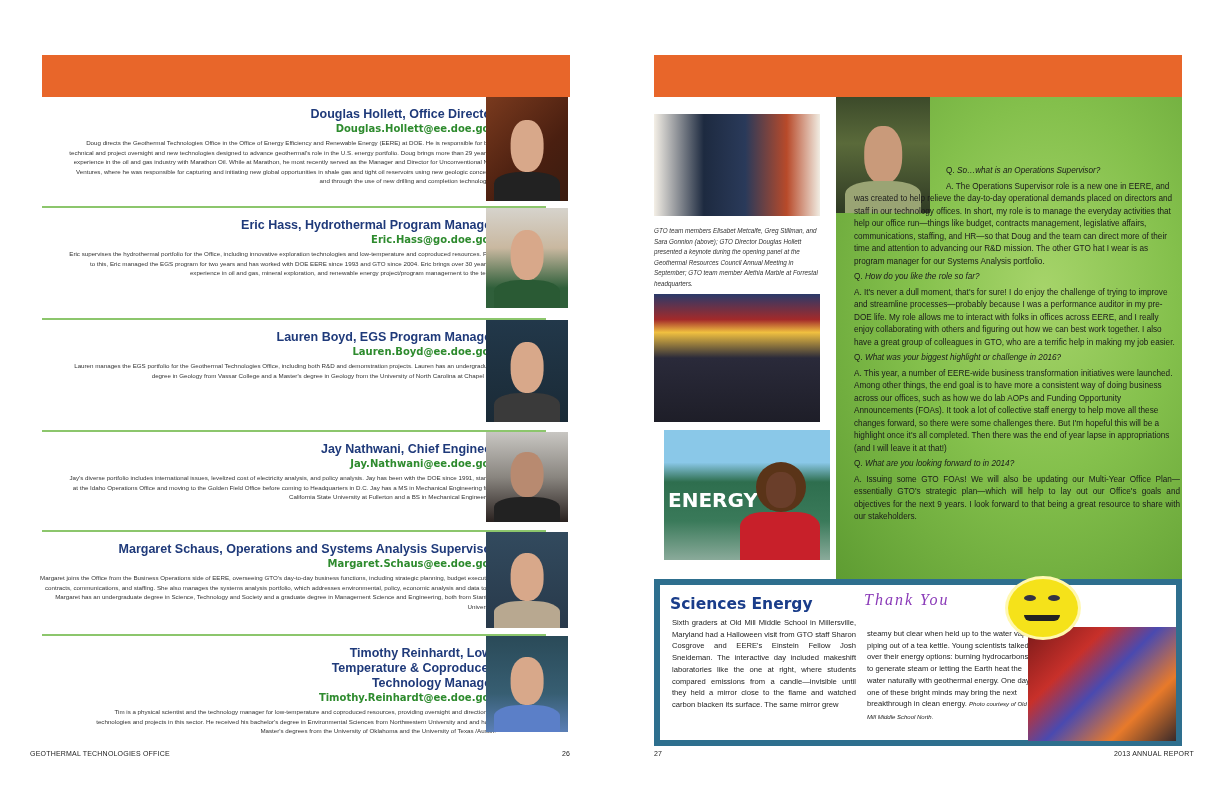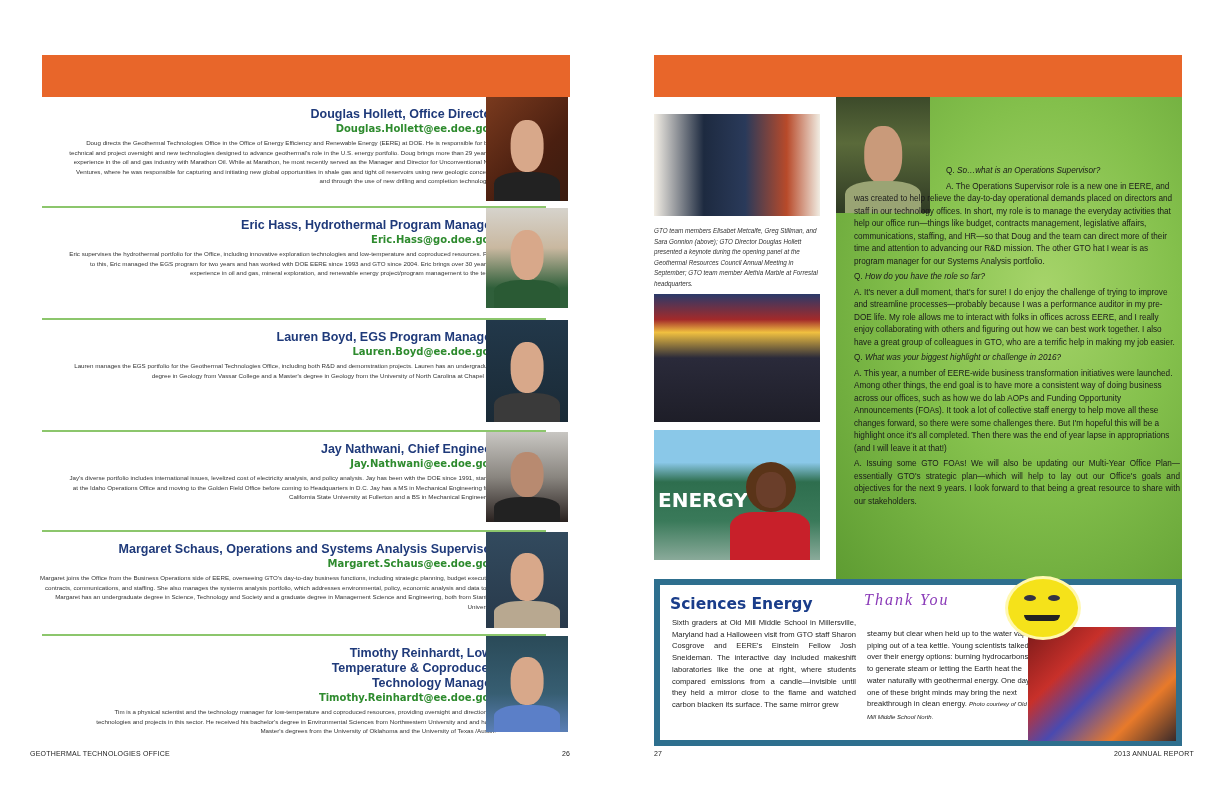--- a/index.html
+++ b/index.html
@@ -46,21 +46,21 @@
   .qa-body { position: absolute; left: 242px; top: 165px; width: 326px; font-size: 8.2px; line-height: 12.5px; color: #1a1a1a; }
   .qa-body p { margin-bottom: 3px; }
   .qa-body .q { font-style: italic; text-align: center; }
   .qa-body .indent { padding-left: 92px; }
 
   .photo-group { position: absolute; left: 42px; top: 114px; width: 166px; height: 102px;
     background: linear-gradient(90deg,#f4efe6 0%,#1d2a40 30%,#2a3a5a 55%,#b84a2a 80%,#f0ece2 100%); }
   .caption { position: absolute; left: 42px; top: 226px; width: 170px; font-size: 6.3px; line-height: 10.5px; font-style: italic; color: #333; }
   .photo-panel { position: absolute; left: 42px; top: 294px; width: 166px; height: 128px;
     background: linear-gradient(180deg,#2a3a6a 0%,#a32a2a 20%,#f0c040 30%,#2a2a3a 50%,#1e1e28 100%); }
-  .photo-energy { position: absolute; left: 42px; top: 430px; width: 166px; height: 130px;
+  .photo-energy { position: absolute; left: 52px; top: 430px; width: 166px; height: 130px;
     background: linear-gradient(180deg,#8ac8e8 0%,#8ac8e8 25%,#2e6e4e 40%,#3a7a5a 70%,#8aaa9a 100%); }
   .energy-text { position: absolute; left: 4px; top: 58px; color: #fff; font-weight: bold; font-size: 20px; font-family: "DejaVu Sans", sans-serif; }
   .woman-red { position: absolute; right: 10px; bottom: 0; width: 80px; height: 98px; }
   .woman-red .hair { position: absolute; left: 16px; top: 0; width: 50px; height: 50px; border-radius: 50%; background: #5a3418; }
   .woman-red .face2 { position: absolute; left: 26px; top: 10px; width: 30px; height: 36px; border-radius: 45%; background: #6a3e2a; }
   .woman-red .jacket { position: absolute; left: 0; bottom: 0; width: 80px; height: 48px; border-radius: 30% 30% 0 0; background: #c8202a; }
 
   .classroom { position: absolute; left: 42px; top: 579px; width: 528px; height: 167px; border: 6px solid #2e6f8e; background: #fff; }
   .classroom-title { position: absolute; left: 10px; top: 10px; color: #1a3d8a; font-weight: bold; font-size: 15.5px; font-family: "DejaVu Sans", sans-serif; }
   .thank-you { position: absolute; left: 204px; top: 6px; color: #8a3ab8; font-size: 16px; font-family: Liberation Serif, serif; font-style: italic; letter-spacing: 2px; }
@@ -179,24 +179,25 @@
   </div>
 
   <div class="green-panel"></div>
   <div class="qa-photo">
       <div class="face"></div>
       <div class="shirt"></div>
     </div>
   <div class="qa-body">
     <p class="indent"><span>Q.</span> <span class="q">So…what is an Operations Supervisor?</span></p>
     <p style="text-indent:92px;">A. The Operations Supervisor role is a new one in EERE, and was created to help relieve the day-to-day operational demands placed on directors and staff in our technology offices. In short, my role is to manage the everyday activities that help our office run—things like budget, contracts management, legislative affairs, communications, staffing, and HR—so that Doug and the team can direct more of their time and attention to advancing our R&amp;D mission. The other GTO hat I wear is as program manager for our Systems Analysis portfolio.</p>
-    <p><span>Q.</span> <span class="q">How do you have the role so far?</span></p>
+    <p><span>Q.</span> <span class="q">How do you like the role so far?</span></p>
     <p>A. It's never a dull moment, that's for sure!  I do enjoy the challenge of trying to improve and streamline processes—probably because I was a performance auditor in my pre-DOE life.  My role allows me to interact with folks in offices across EERE, and I really enjoy collaborating with others and figuring out how we can best work together. I also have a great group of colleagues in GTO, who are a terrific help in making my job easier.</p>
     <p><span>Q.</span> <span class="q">What was your biggest highlight or challenge in 2016?</span></p>
     <p>A. This year, a number of EERE-wide business transformation initiatives were launched. Among other things, the end goal is to have more a consistent way of doing business across our offices, such as how we do lab AOPs and Funding Opportunity Announcements (FOAs). It took a lot of collective staff energy to help move all these changes forward, so there were some challenges there. But I'm hopeful this will be a highlight once it's all completed. Then there was the end of year lapse in appropriations (and I will leave it at that!)</p>
+    <p><span>Q.</span> <span class="q">What are you looking forward to in 2014?</span></p>
     <p style="text-align:justify;">A. Issuing some GTO FOAs! We will also be updating our Multi-Year Office Plan—essentially GTO's strategic plan—which will help to lay out our Office's goals and objectives for the next 9 years.  I look forward to that being a great resource to share with our stakeholders.</p>
   </div>
 
   <div class="classroom">
     <div class="classroom-title">Sciences Energy</div>
     <div class="thank-you">Thank You</div>
     <div class="col col1">Sixth graders at Old Mill Middle School in Millersville, Maryland had a Halloween visit from GTO staff Sharon Cosgrove and EERE's Einstein Fellow Josh Sneideman. The interactive day included makeshift laboratories like the one at right, where students compared emissions from a candle—invisible until they held a mirror close to the flame and watched carbon blacken its surface. The same mirror grew</div>
     <div class="col col2">
       <span>steamy but clear when held up to the water vapor piping out of a tea kettle. Young scientists talked over their energy options: burning hydrocarbons to generate steam or letting the Earth heat the water naturally with geothermal energy. One day one of these bright minds may bring the next breakthrough in clean energy.</span>
       <span class="credit">Photo courtesy of Old Mill Middle School North.</span>

